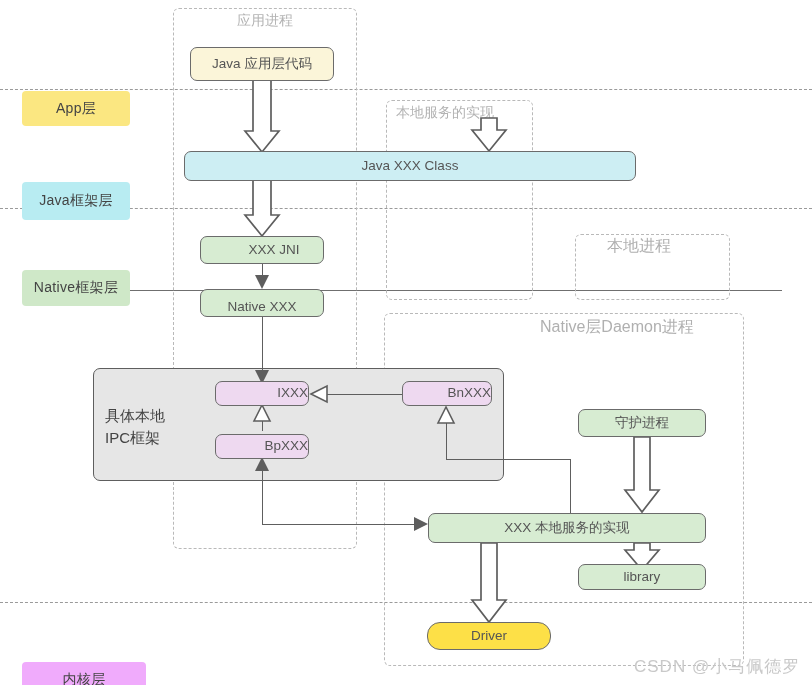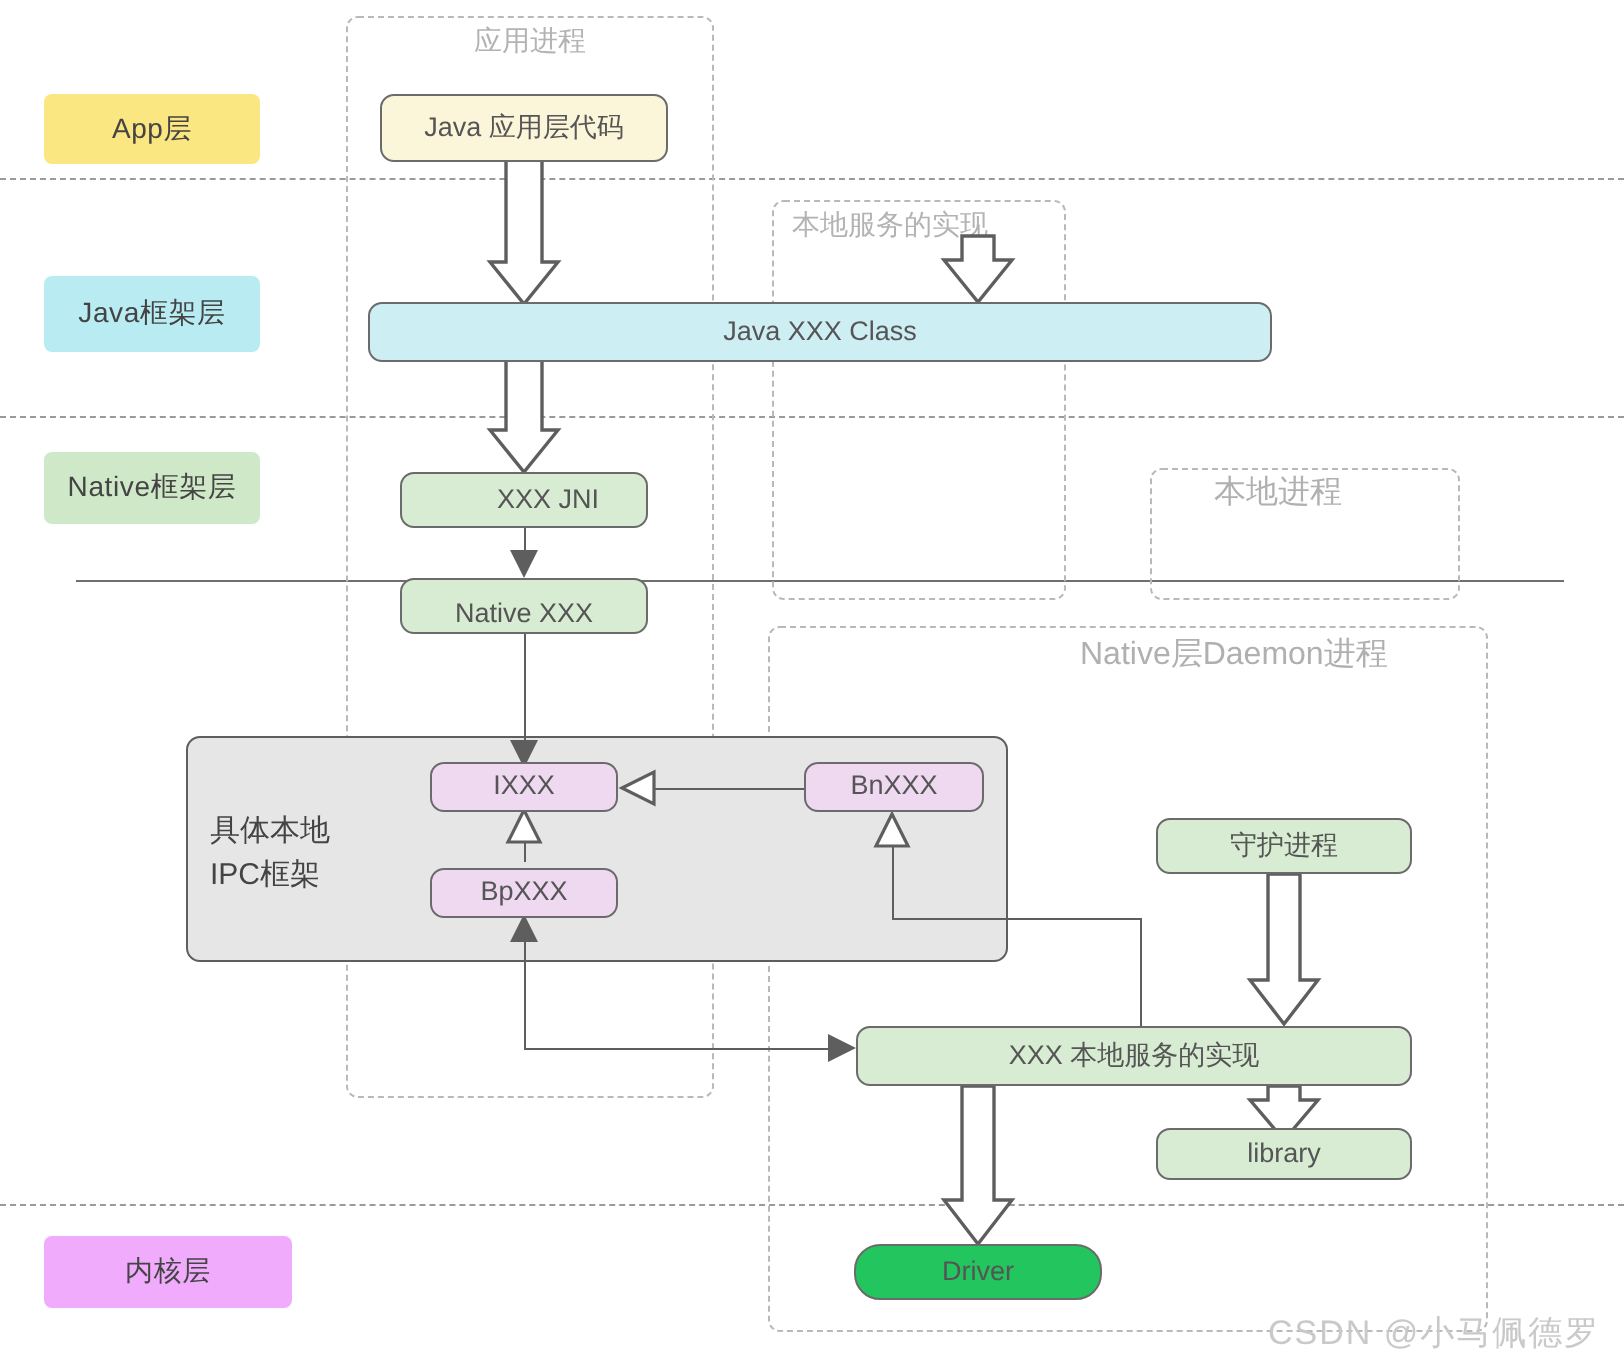--- a/index.html
+++ b/index.html
@@ -17,21 +17,21 @@
     border-top:1.4px dashed #9a9a9a;
   }
   .solid-divider{
     position:absolute;height:0;
     border-top:1.6px solid #6f6f6f;
   }
 
   
   .layer-chip{
     position:absolute;display:flex;align-items:center;justify-content:center;
-    border-radius:4px;font-size:14px;color:#444;letter-spacing:.3px;
+    border-radius:4px;font-size:14px;color:#444;letter-spacing:.3px;margin-top:44px;
   }
 
   
   .proc-box{
     position:absolute;border:1.6px dashed #b9b9b9;border-radius:6px;
     background:transparent;
   }
   .proc-label{
     position:absolute;color:#b3b3b3;font-size:14px;white-space:nowrap;
   }
@@ -40,22 +40,22 @@
   
   .node{
     position:absolute;display:flex;align-items:center;justify-content:center;
     border:1.7px solid #6b6b6b;border-radius:7px;
     font-size:13.5px;color:#555;text-align:center;line-height:1.25;
     box-sizing:border-box;white-space:nowrap;
   }
   .node.yellow{background:#fbf5d9;border-color:#6b6b6b;}
   .node.cyan{background:#cdeef3;}
   .node.green{background:#d7ecd2;}
-  .node.purple{background:#eed9f0;}
-  .node.pink{background:#22c55e;border-radius:13px;}
+  .node.purple{background:#eed9f0;justify-content:flex-end;}
+  .node.pink{background:#fde047;border-radius:13px;}
 
   
   .ipc-box{
     position:absolute;background:#e6e6e6;border:1.7px solid #5e5e5e;
     border-radius:7px;box-sizing:border-box;
   }
   .ipc-label{
     position:absolute;font-size:15px;color:#444;line-height:1.45;
     text-align:left;white-space:pre-line;
   }

